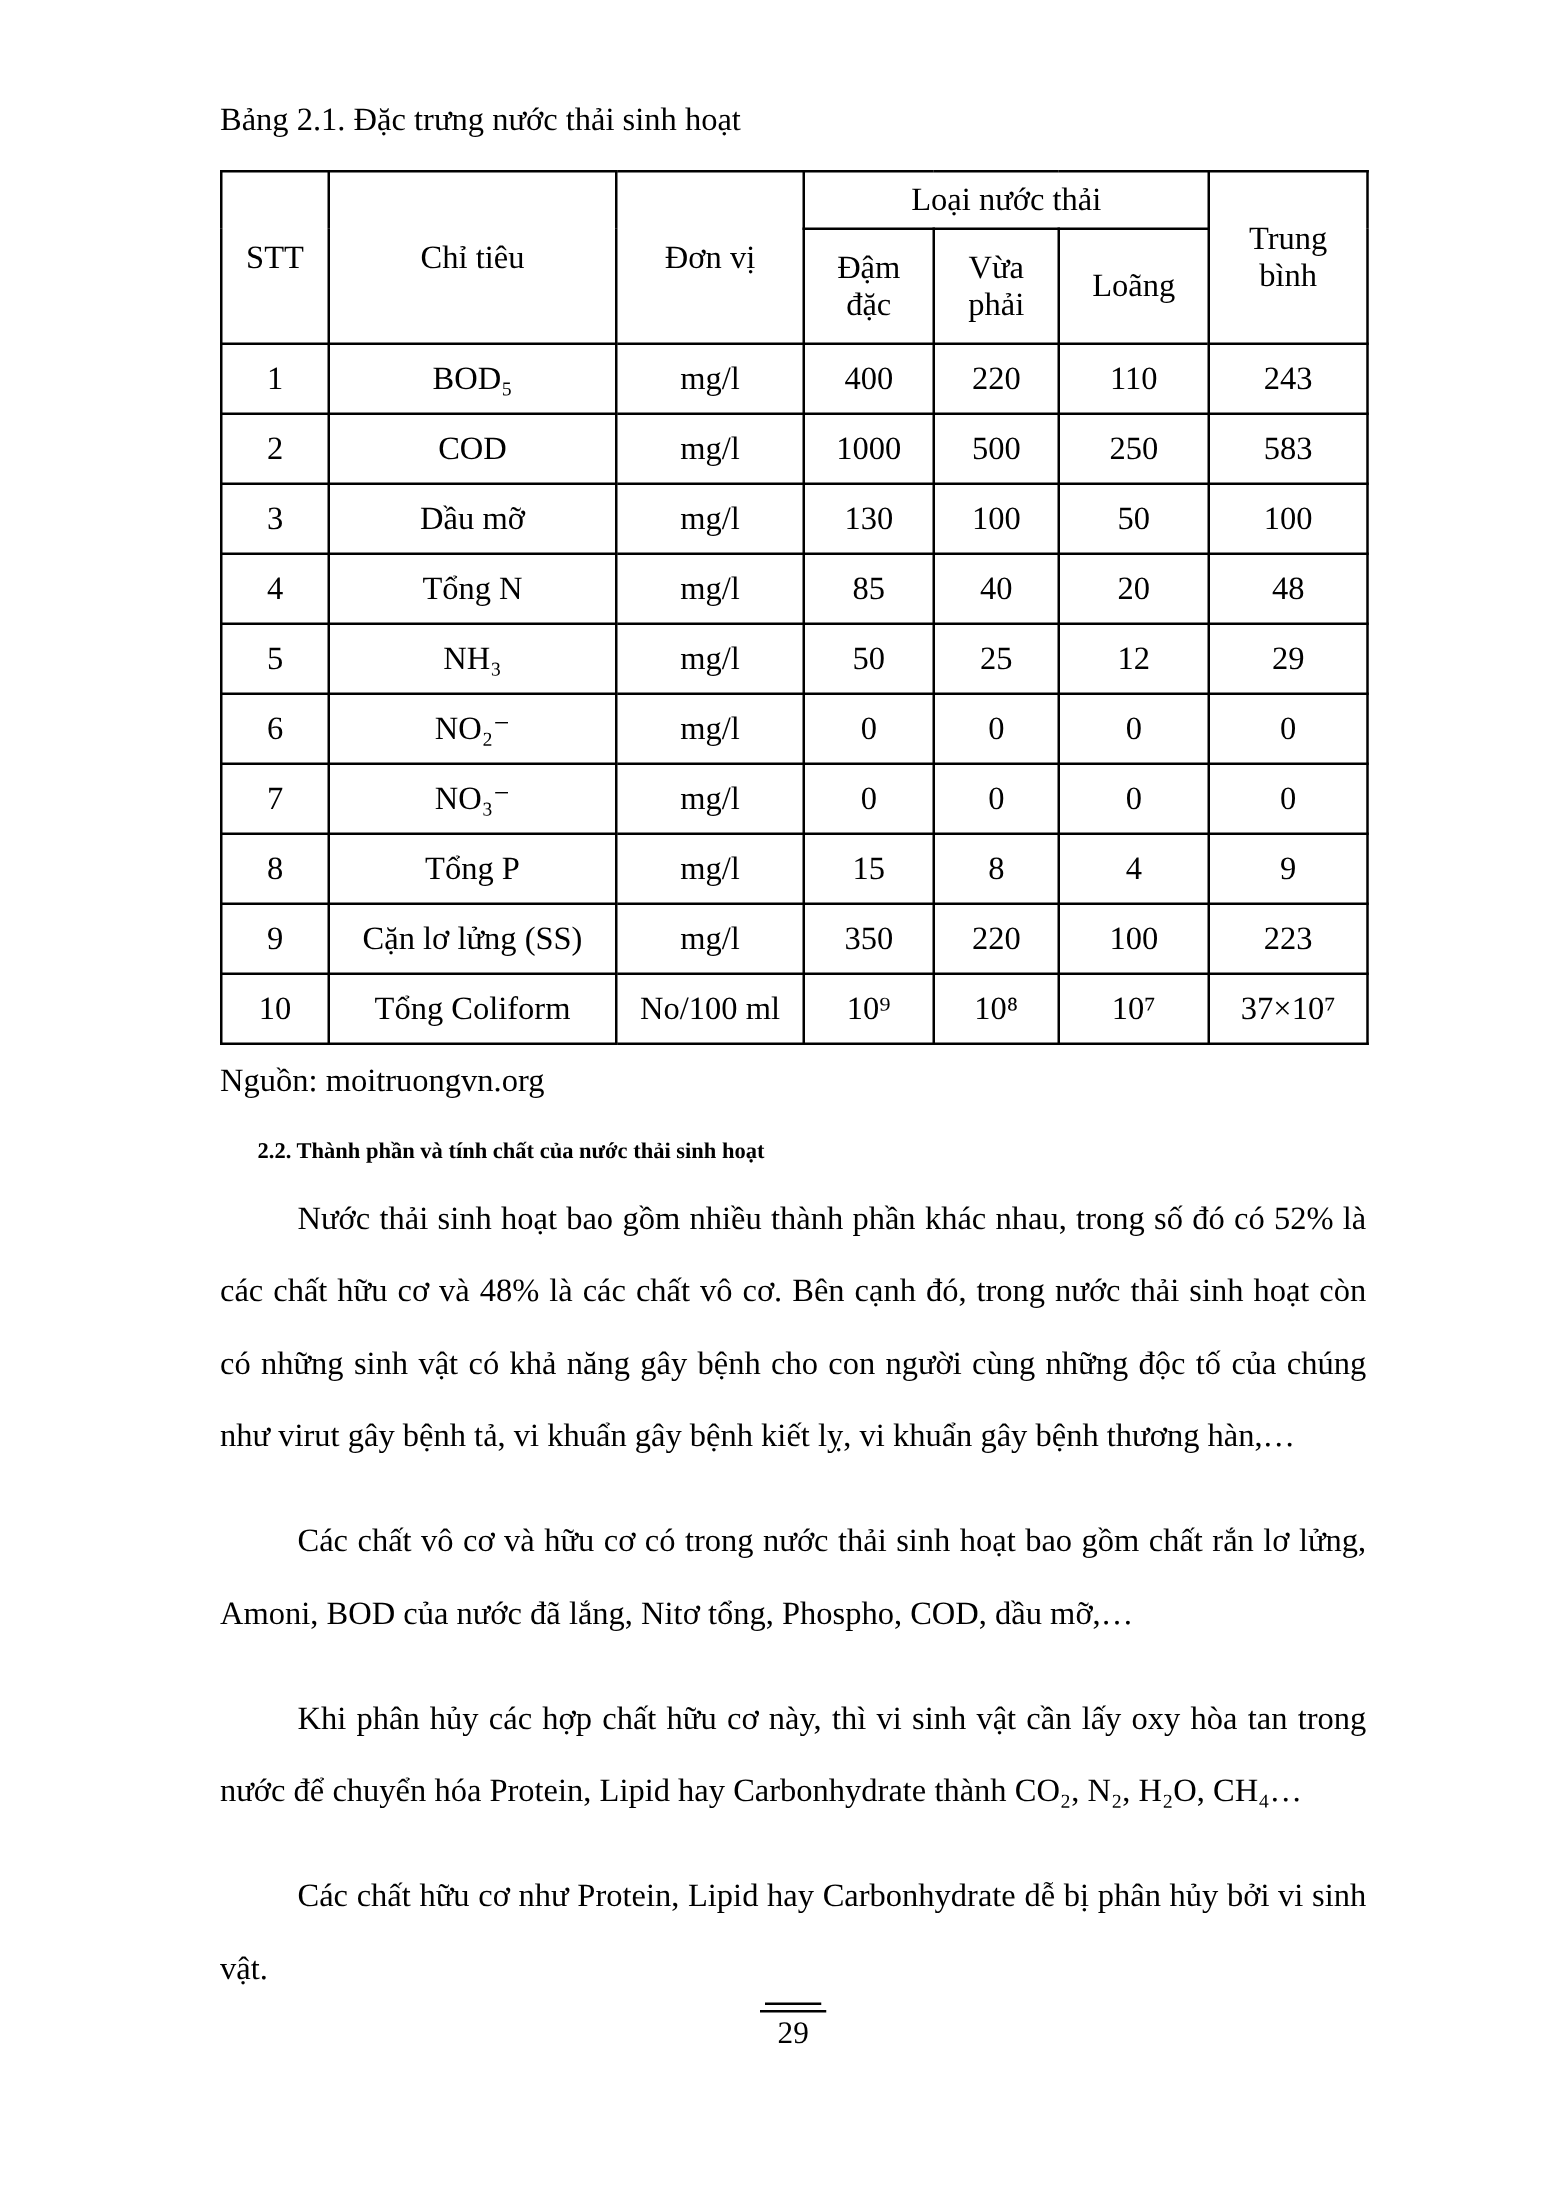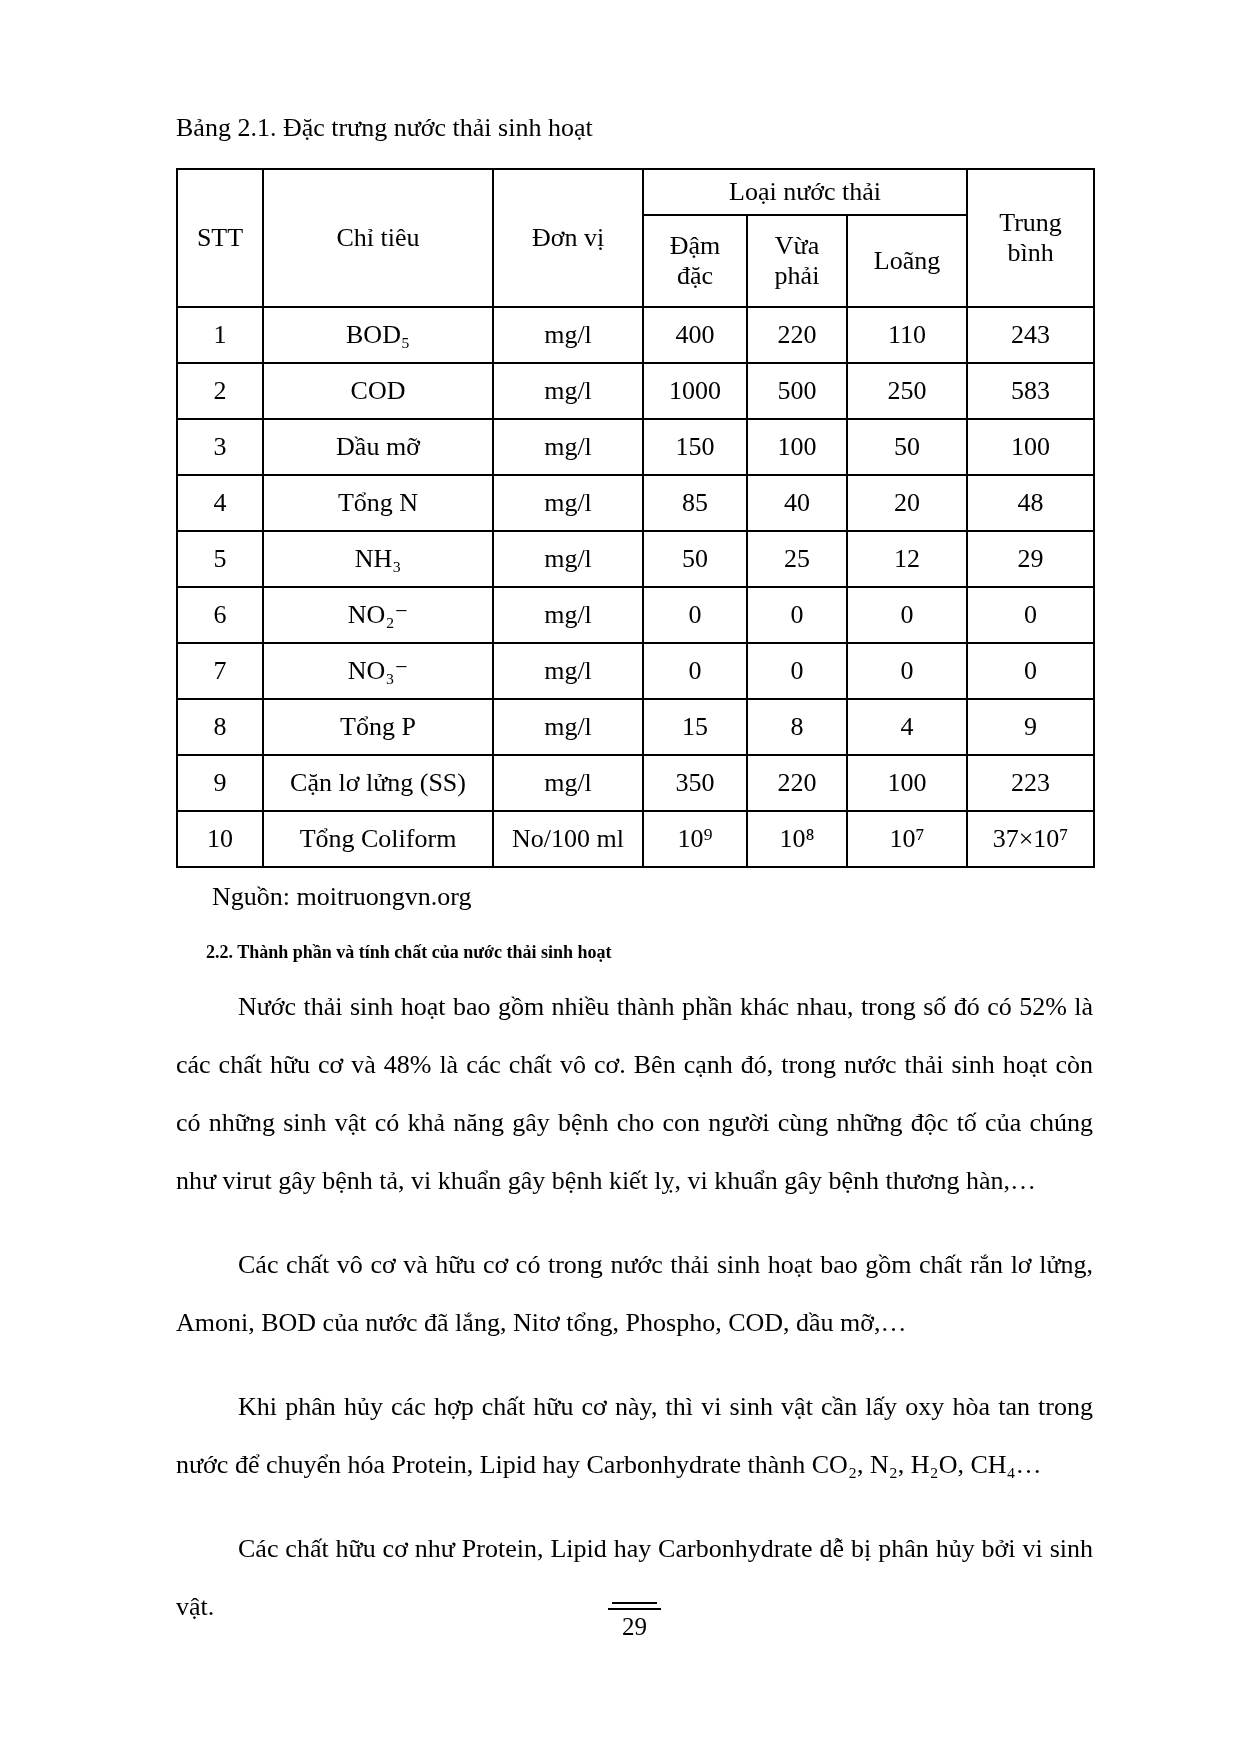--- a/index.html
+++ b/index.html
@@ -4,21 +4,21 @@
 <style>
   html, body { margin: 0; padding: 0; }
   body {
     width: 1240px; height: 1754px;
     background: #ffffff; color: #000000;
     font-family: "Liberation Serif", "DejaVu Serif", serif;
   }
   .page {
     position: relative;
     width: 1240px; height: 1754px;
-    padding: 112px 147px 0 176px;
+    padding: 80px 147px 0 176px;
     box-sizing: border-box;
     overflow: hidden;
   }
   .caption {
     font-size: 26px; line-height: 32px;
     margin-bottom: 24px;
     white-space: nowrap;
   }
   table.data {
     border-collapse: collapse;
@@ -35,21 +35,20 @@
     overflow: hidden;
   }
   tr.hrow1 td { height: 40px; margin-top: 48px; }
   tr.hrow2 td { height: 86px; }
   tr.drow  td { height: 50px; }
   td.cell-left { text-align: left; padding-left: 12px; }
   td.narrow { padding: 2px 8px; }
   .source {
     font-size: 26px; line-height: 30px;
     margin-top: 14px;
-    margin-left: 36px;
   }
   .heading {
     font-size: 18px; line-height: 32px;
     font-weight: bold;
     margin-top: 24px;
     padding-left: 30px;
   }
   .para {
     font-size: 26px;
     line-height: 58px;
@@ -113,21 +112,21 @@
         <td>mg/l</td>
         <td>1000</td>
         <td>500</td>
         <td>250</td>
         <td>583</td>
       </tr>
       <tr class="drow">
         <td>3</td>
         <td class="cell-left">Dầu mỡ</td>
         <td>mg/l</td>
-        <td>150</td>
+        <td>130</td>
         <td>100</td>
         <td>50</td>
         <td>100</td>
       </tr>
       <tr class="drow">
         <td>4</td>
         <td class="cell-left">Tổng N</td>
         <td>mg/l</td>
         <td>85</td>
         <td>40</td>

